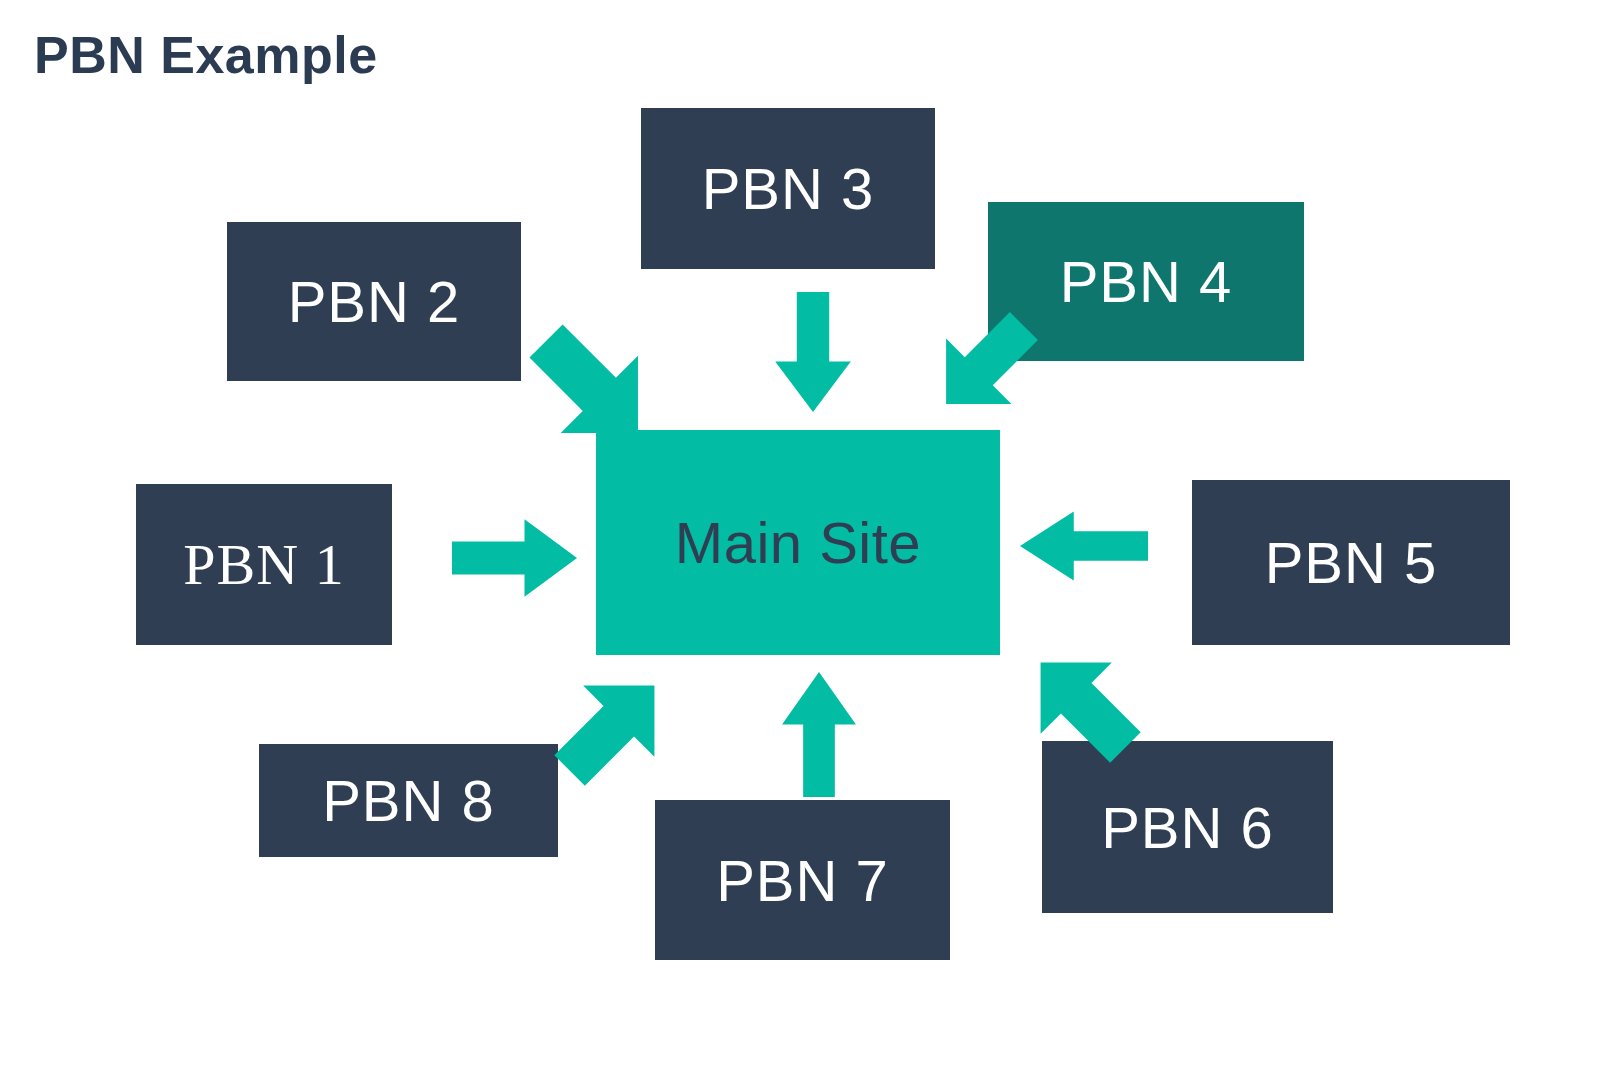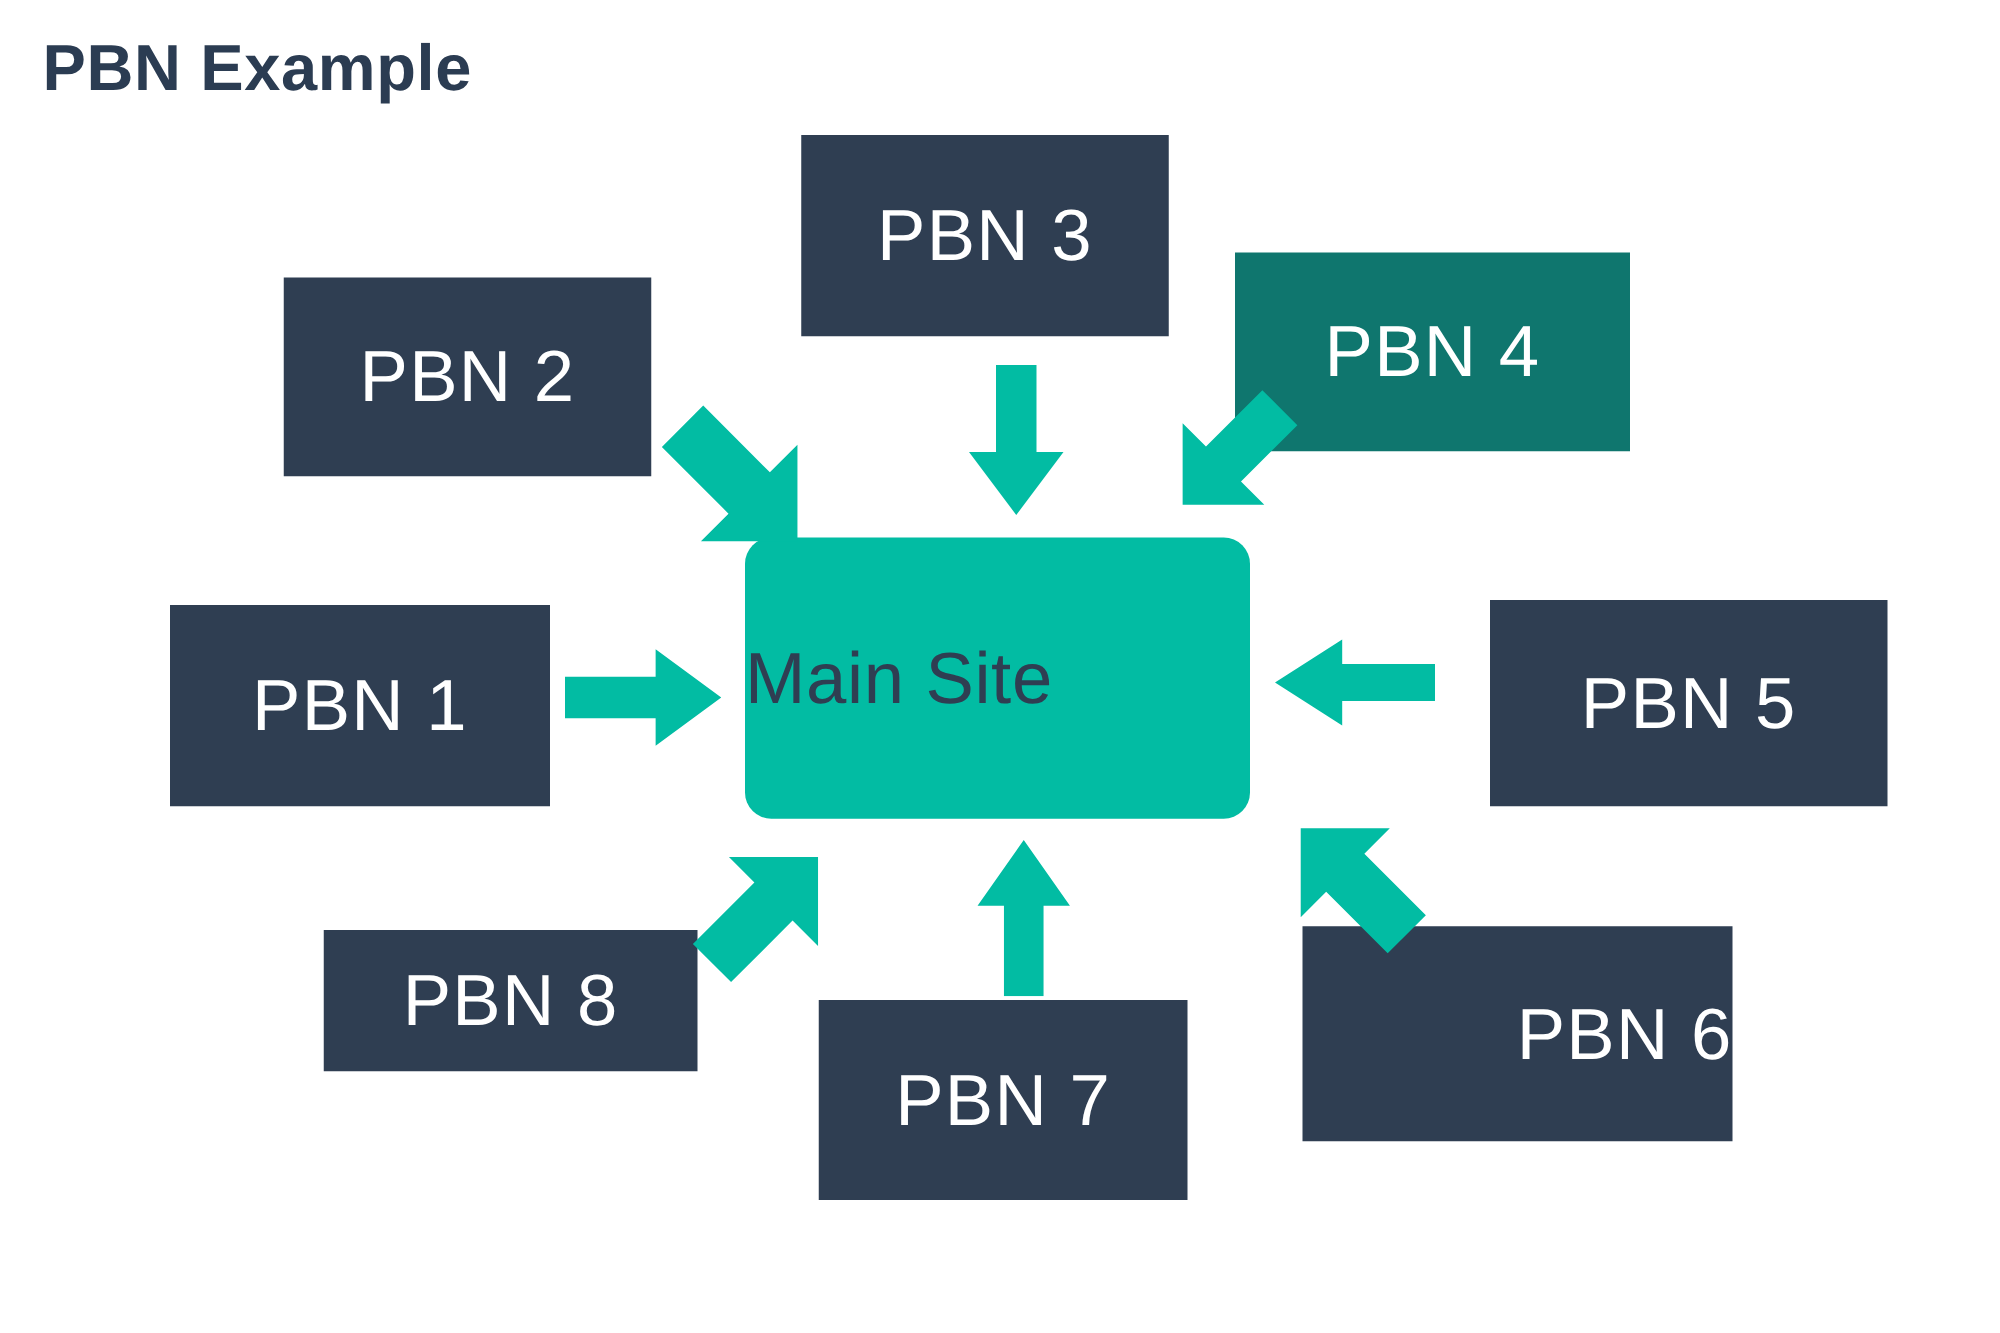--- a/index.html
+++ b/index.html
@@ -39,22 +39,22 @@
     font-size: 58px;
     font-weight: 400;
     letter-spacing: 1px;
     white-space: nowrap;
   }
   .hub {
     position: absolute;
     background: #02bca3;
     display: flex;
     align-items: center;
+    justify-content: center;
     box-sizing: border-box;
-    border-radius: 21px;
   }
   .hub-label {
     color: #2f3e52;
     font-size: 58px;
     font-weight: 400;
     letter-spacing: 0.5px;
     white-space: nowrap;
   }
   .arrow {
     position: absolute;
@@ -69,36 +69,36 @@
 <body>
 
 <div id="canvas">
 
   <div id="page-title">PBN Example</div>
 
   <div class="hub" id="hub-box" style="left: 596px; top: 430px; width: 404px; height: 225px; background: rgb(2, 188, 163);">
     <span class="hub-label">Main Site</span>
   </div>
 
-  <div class="node" id="node-0" style="left: 136px; top: 484px; width: 304px; height: 161px; background: rgb(47, 62, 82);">
+  <div class="node" id="node-0" style="left: 136px; top: 484px; width: 256px; height: 161px; background: rgb(47, 62, 82); font-family: Liberation Serif, serif;">
     <span class="node-label">PBN 1</span>
   </div>
   <div class="node" id="node-1" style="left: 227px; top: 222px; width: 294px; height: 159px; background: rgb(47, 62, 82);">
     <span class="node-label">PBN 2</span>
   </div>
   <div class="node" id="node-2" style="left: 641px; top: 108px; width: 294px; height: 161px; background: rgb(47, 62, 82);">
     <span class="node-label">PBN 3</span>
   </div>
   <div class="node" id="node-3" style="left: 988px; top: 202px; width: 316px; height: 159px; background: #0f766e;">
     <span class="node-label">PBN 4</span>
   </div>
   <div class="node" id="node-4" style="left: 1152px; top: 480px; width: 318px; height: 165px; background: rgb(47, 62, 82); margin-left: 40px;">
     <span class="node-label">PBN 5</span>
   </div>
-  <div class="node" id="node-5" style="left: 1042px; top: 741px; width: 344px; height: 172px; background: rgb(47, 62, 82); justify-content: flex-end;">
+  <div class="node" id="node-5" style="left: 1042px; top: 741px; width: 291px; height: 172px; background: rgb(47, 62, 82);">
     <span class="node-label">PBN 6</span>
   </div>
   <div class="node" id="node-6" style="left: 655px; top: 800px; width: 295px; height: 160px; background: rgb(47, 62, 82);">
     <span class="node-label">PBN 7</span>
   </div>
   <div class="node" id="node-7" style="left: 259px; top: 744px; width: 299px; height: 113px; background: rgb(47, 62, 82);">
     <span class="node-label">PBN 8</span>
   </div>
 
   <div class="arrow" id="arrow-0" style="left: 452px; top: 512px; width: 125px; height: 92px;">

